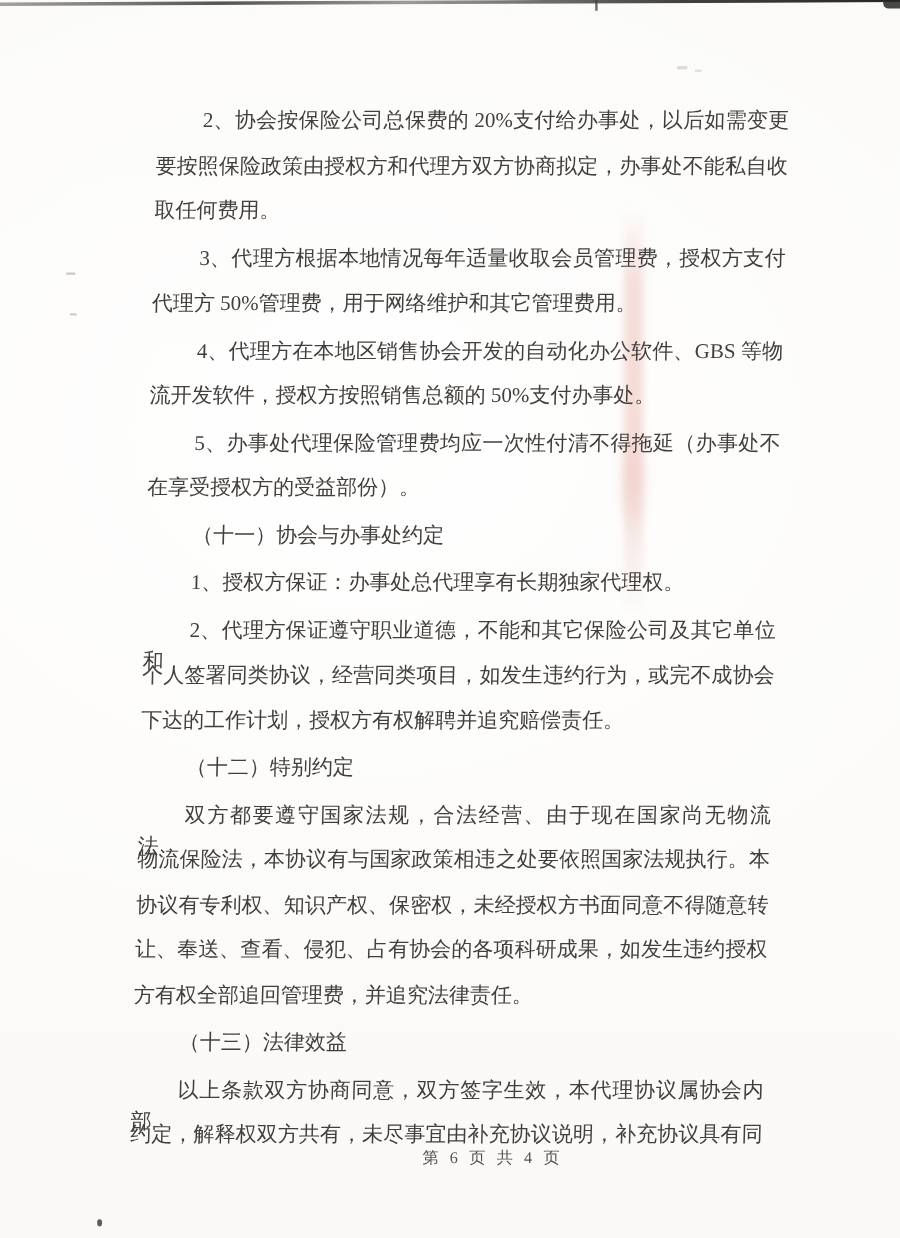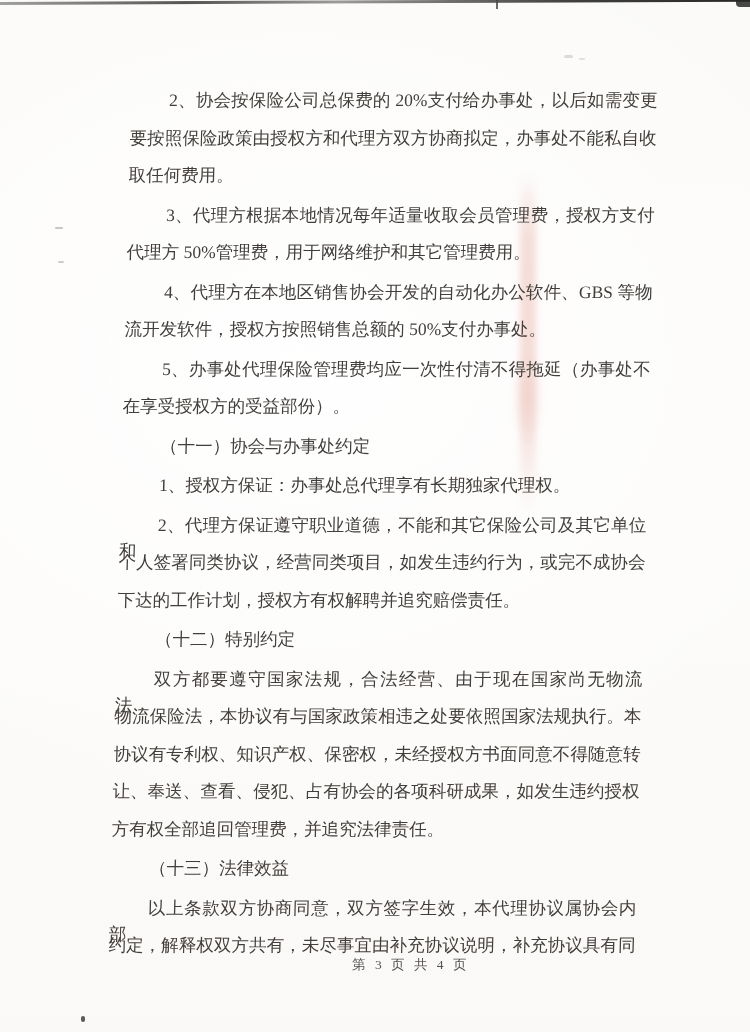--- a/index.html
+++ b/index.html
@@ -138,14 +138,14 @@
       </div>
       <div class="para">
         <div class="line indent">（十三）法律效益</div>
       </div>
       <div class="para">
         <div class="line indent fill">以上条款双方协商同意，双方签字生效，本代理协议属协会内部</div>
         <div class="line fill">约定，解释权双方共有，未尽事宜由补充协议说明，补充协议具有同</div>
       </div>
     </div>
 
-  <div class="footer">第 3 页 共 4 页</div>
+  <div class="footer">第 6 页 共 4 页</div>
 </div>
 
 </body></html>

